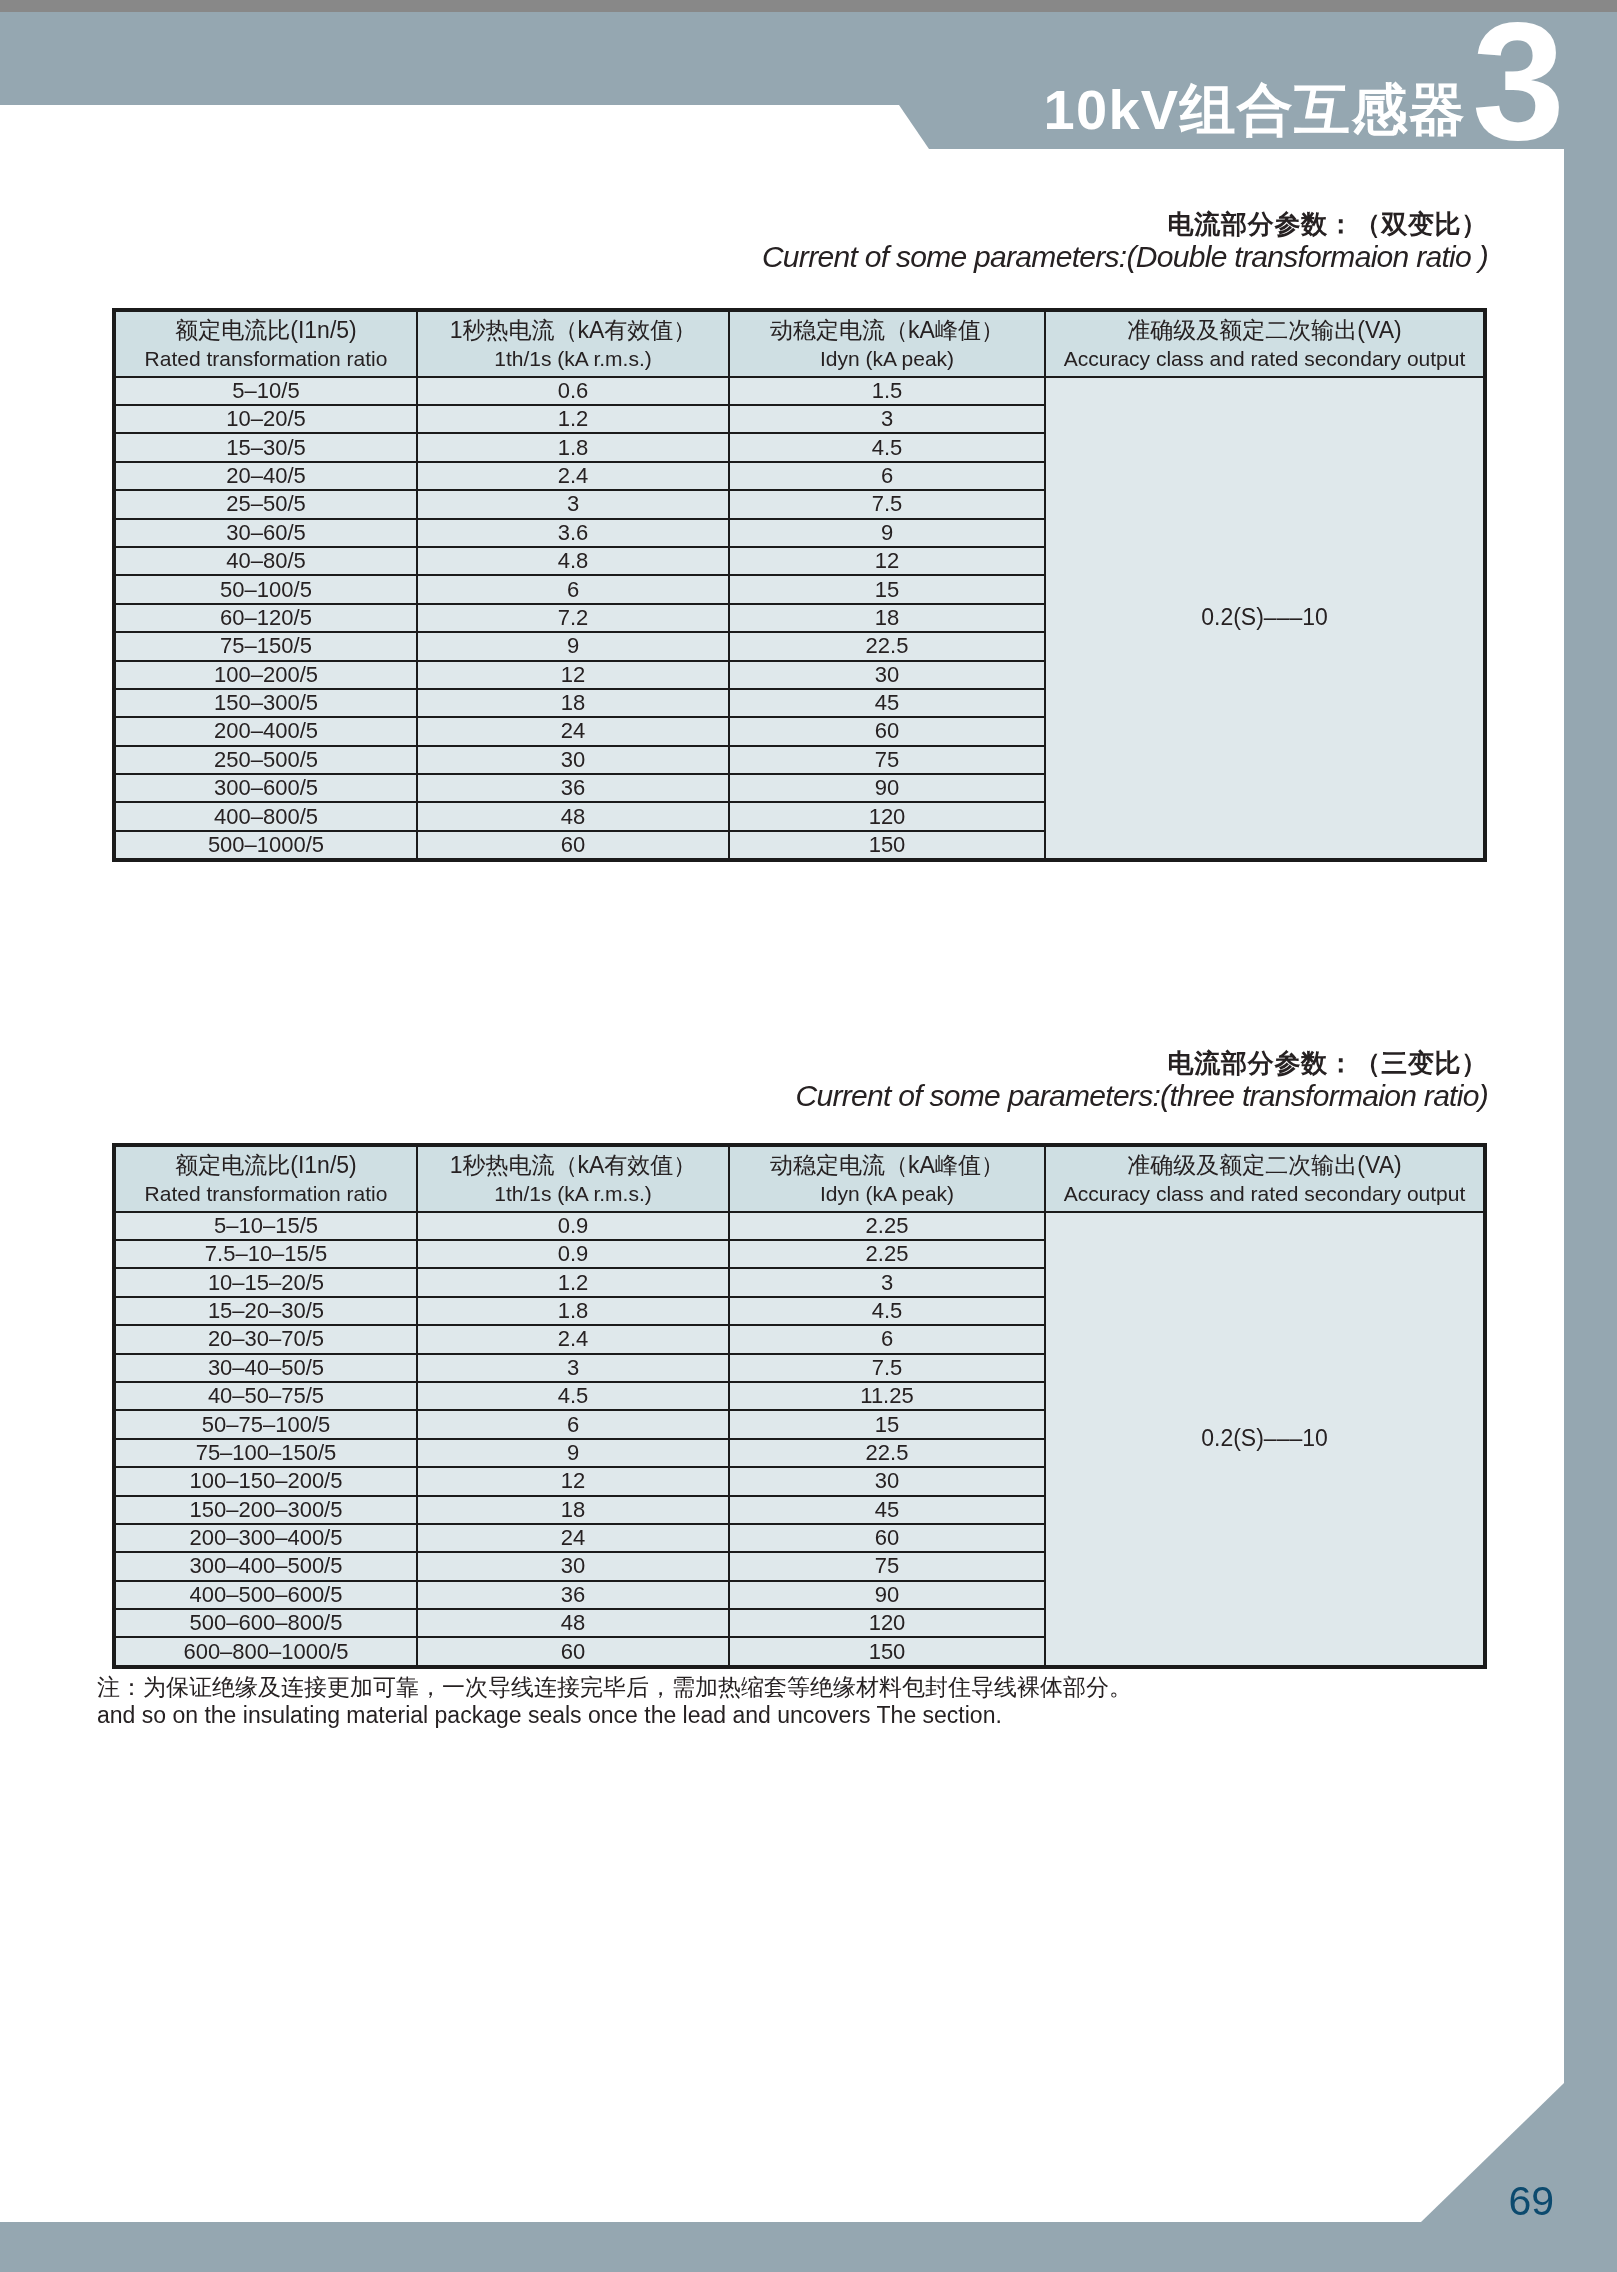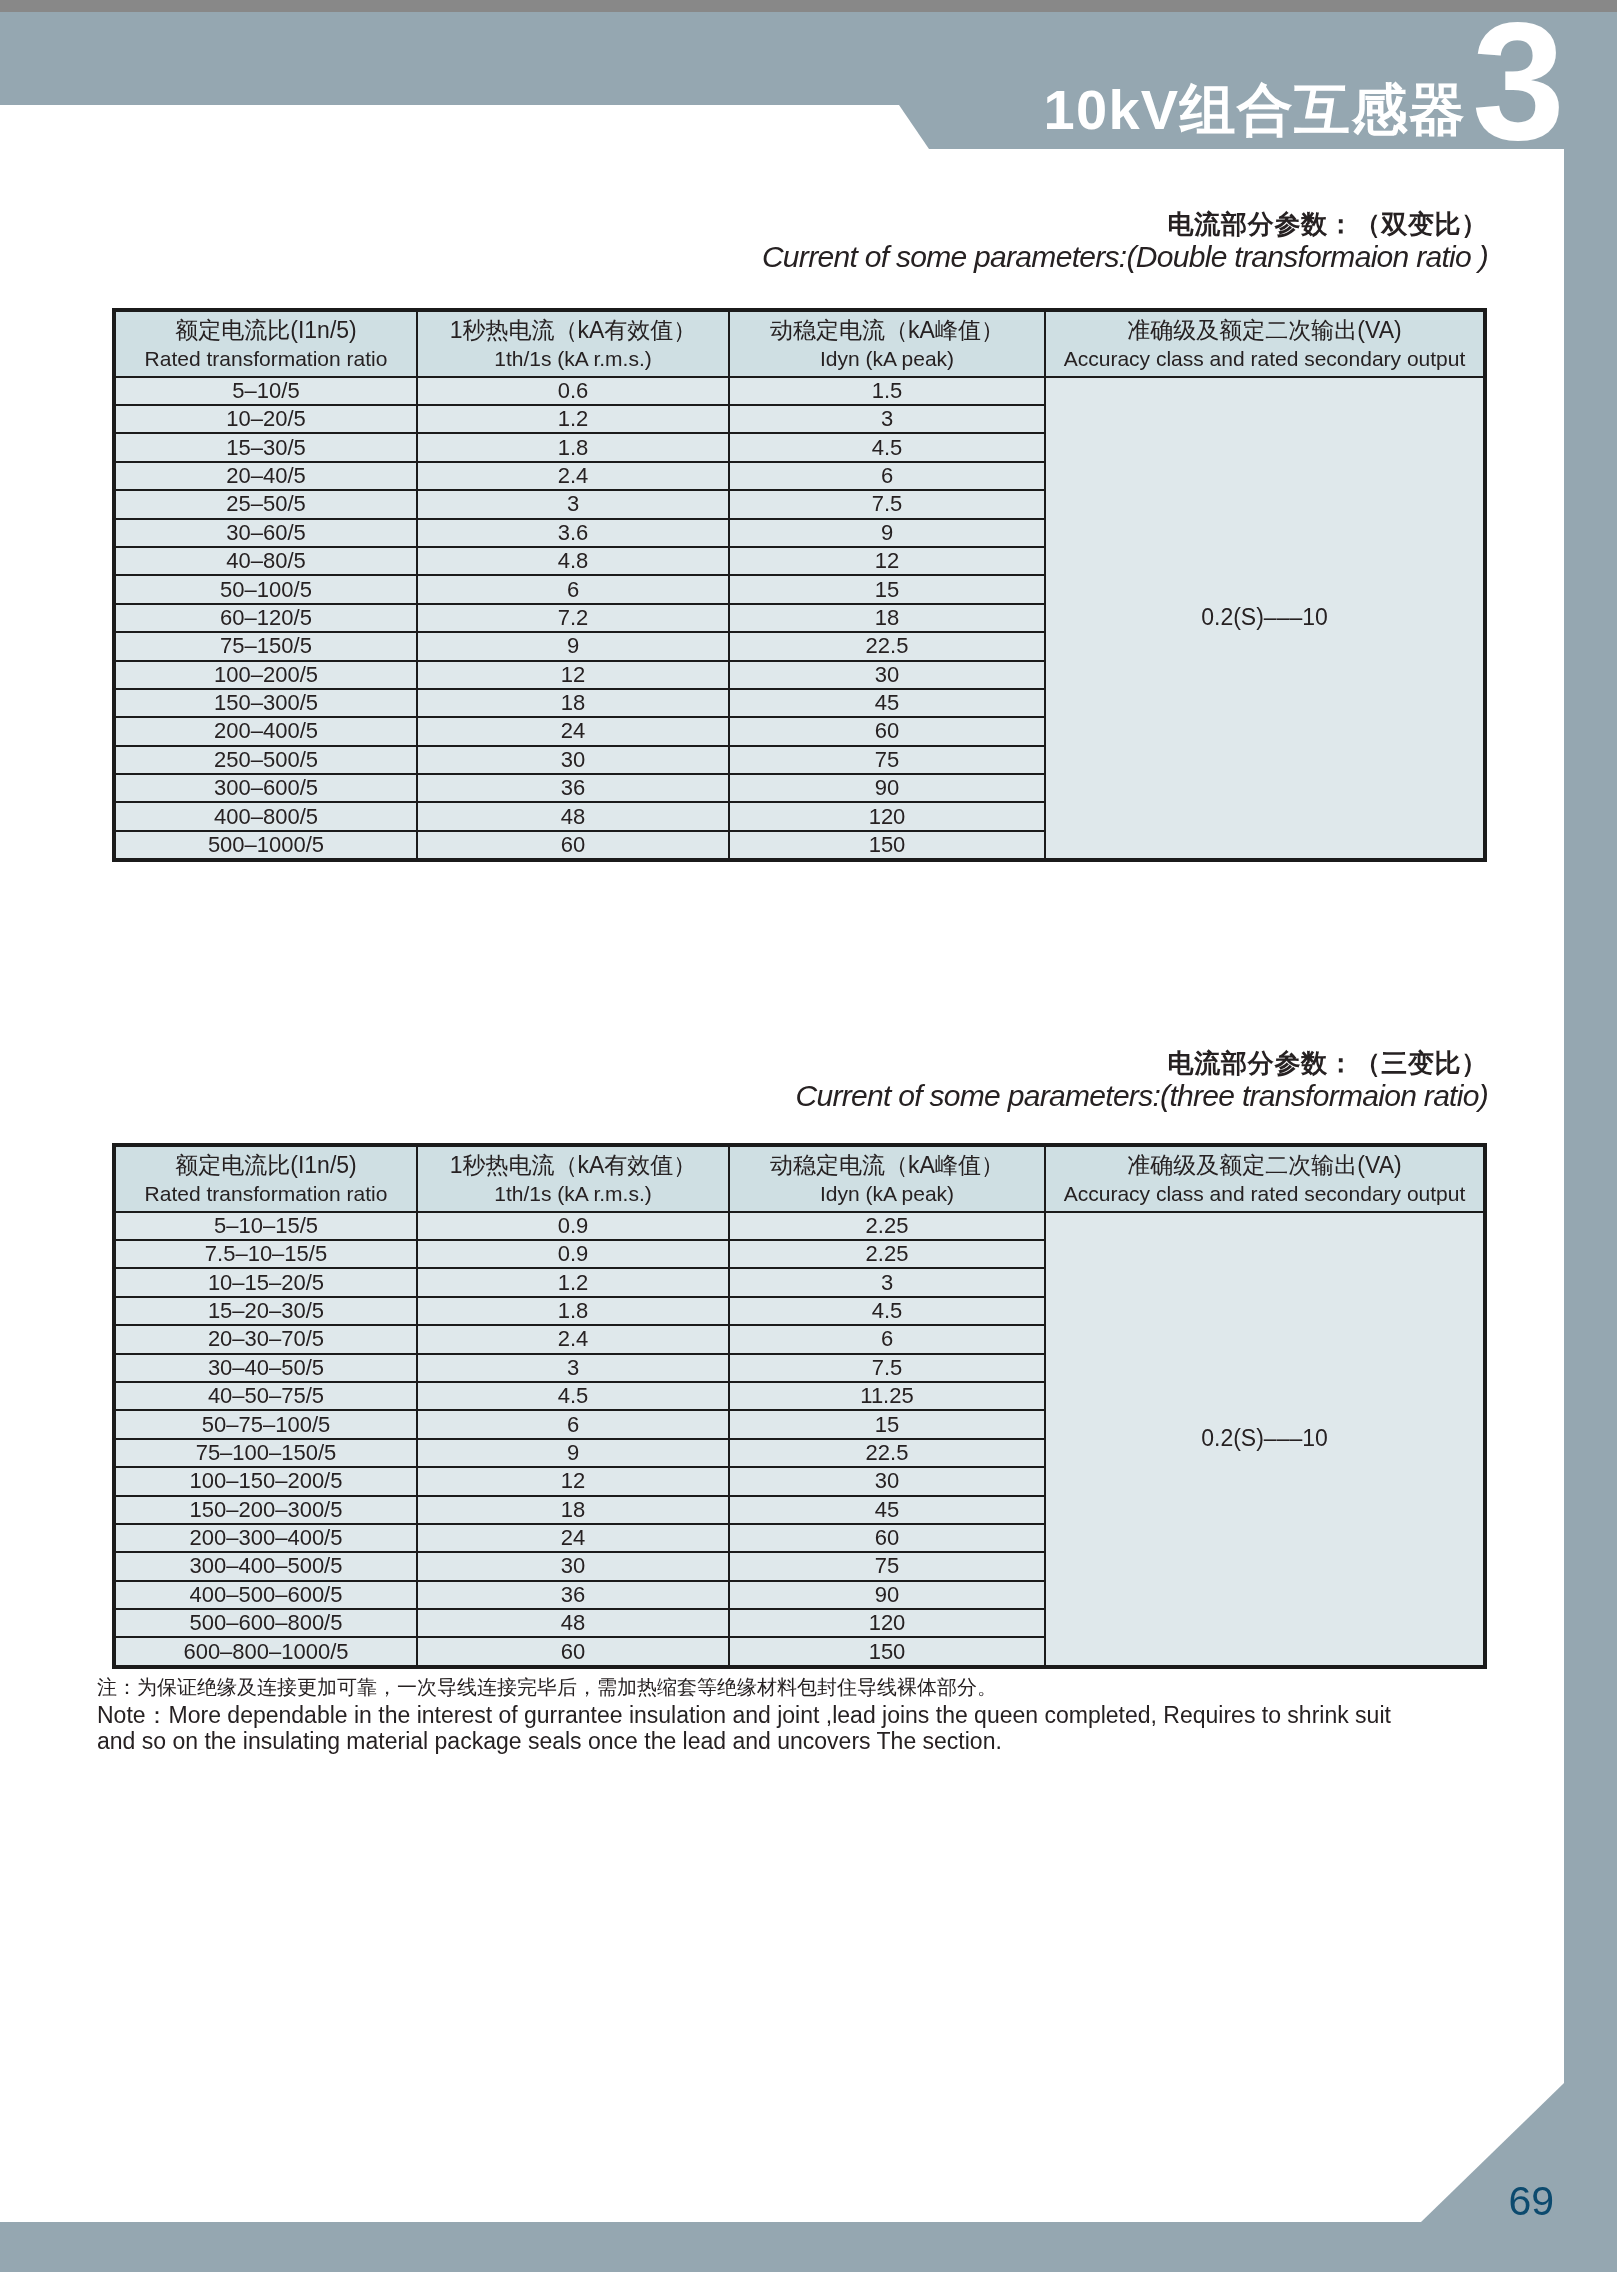--- a/index.html
+++ b/index.html
@@ -57,21 +57,21 @@
   .ptable th .zh{font-size:23px;line-height:30px;}
   .ptable th .en{font-size:21px;line-height:28px;}
   .ptable td{
     height:26.4px;font-size:22px;text-align:center;vertical-align:middle;
     padding:0 2.6px;background:var(--td-bg);
   }
   .ptable td.acc{font-size:23px;}
 
   
   .note{position:absolute;left:97px;top:1661px;width:1455px;}
-  .note .zh{font-size:20px;line-height:29px;}
+  .note .zh{font-size:23px;line-height:29px;}
   .note .en{font-size:23px;line-height:26.4px;}
 </style>
 </head>
 <body>
 
 <div class="page">
 
   <div class="banner-top"></div>
   <div class="banner-ext"></div>
   <div class="side-strip"></div>
@@ -316,18 +316,17 @@
         <tr>
           <td>600–800–1000/5</td>
           <td>60</td>
           <td>150</td>
         </tr>
       </tbody>
   </table>
 
   <div class="note">
     <div class="zh">注：为保证绝缘及连接更加可靠，一次导线连接完毕后，需加热缩套等绝缘材料包封住导线裸体部分。</div>
-    <div class="en">Note：More dependable in the interest of gurrantee insulation and joint ,lead joins the queen completed, Requires to shrink suit</div>
     <div class="en">and so on the insulating material package seals once the lead and uncovers The section.</div>
   </div>
 
 </div>
 
 
 </body></html>

